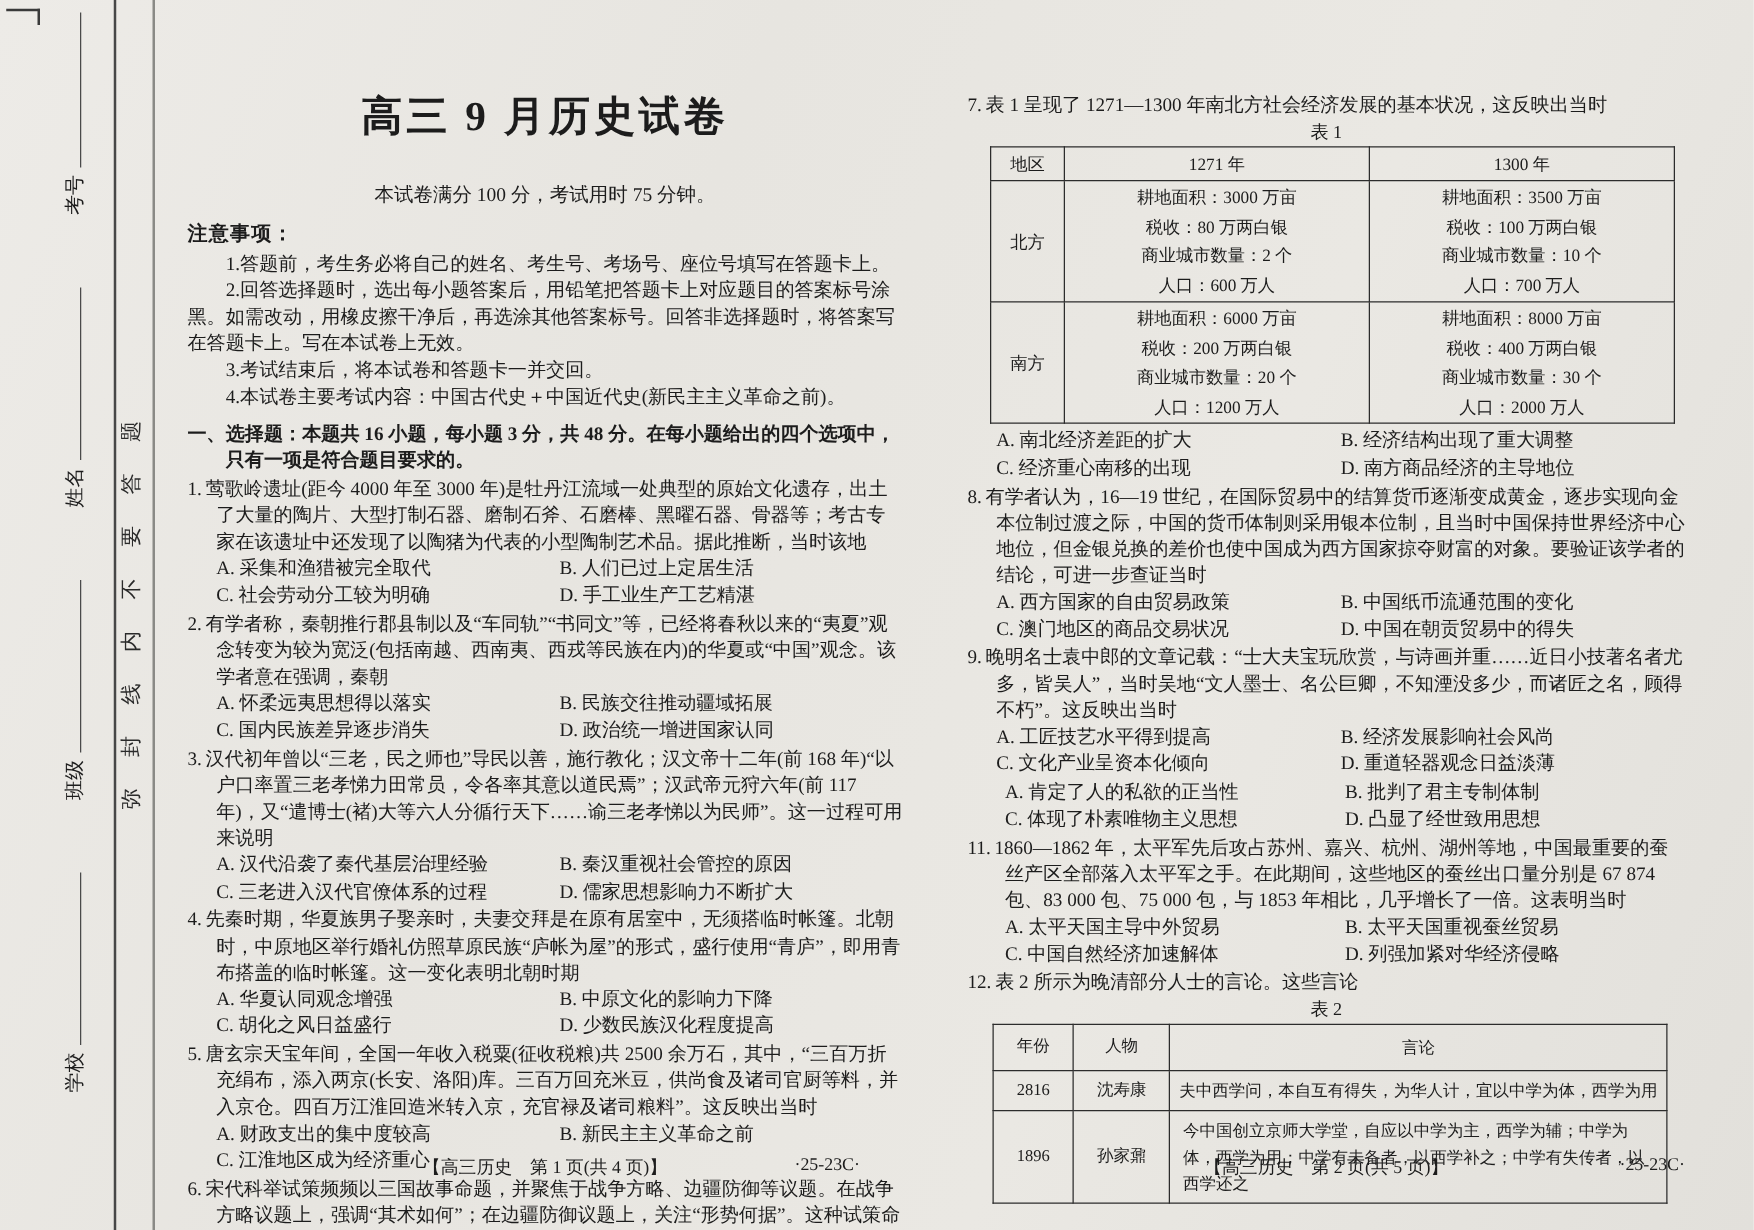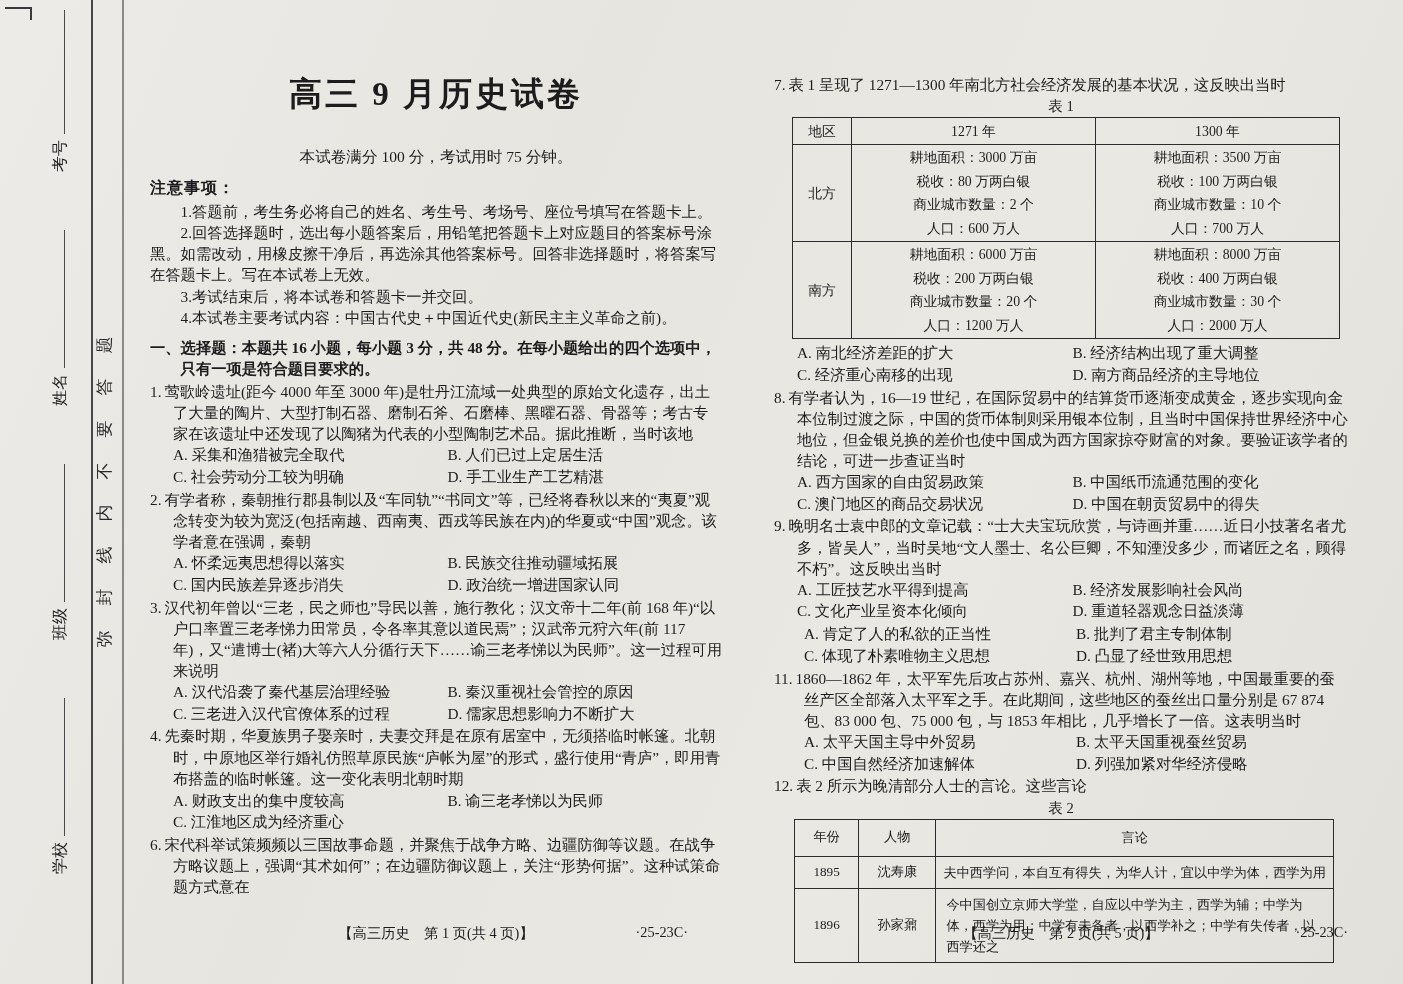--- a/index.html
+++ b/index.html
@@ -119,26 +119,33 @@
       <div class="opts">
         <span>A. 汉代沿袭了秦代基层治理经验</span>
         <span>B. 秦汉重视社会管控的原因</span>
         <span>C. 三老进入汉代官僚体系的过程</span>
         <span>D. 儒家思想影响力不断扩大</span>
       </div>
     </div>
 
     <div class="qblock">
       <p class="q"><span class="qnum">4.</span><span>先秦时期，华夏族男子娶亲时，夫妻交拜是在原有居室中，无须搭临时帐篷。北朝时，中原地区举行婚礼仿照草原民族“庐帐为屋”的形式，盛行使用“青庐”，即用青布搭盖的临时帐篷。这一变化表明北朝时期</span></p>
-    </div>
-
-    <div class="qblock">
+      <div class="opts">
+        <span>A. 华夏认同观念增强</span>
+        <span>B. 中原文化的影响力下降</span>
+        <span>C. 胡化之风日益盛行</span>
+        <span>D. 少数民族汉化程度提高</span>
+      </div>
+    </div>
+
+    <div class="qblock">
+      <p class="q"><span class="qnum">5.</span><span>唐玄宗天宝年间，全国一年收入税粟(征收税粮)共 2500 余万石，其中，“三百万折充绢布，添入两京(长安、洛阳)库。三百万回充米豆，供尚食及诸司官厨等料，并入京仓。四百万江淮回造米转入京，充官禄及诸司粮料”。这反映出当时</span></p>
       <div class="opts">
         <span>A. 财政支出的集中度较高</span>
-        <span>B. 谕三老孝悌以为民师</span>
+        <span>B. 新民主主义革命之前</span>
         <span>C. 江淮地区成为经济重心</span>
       </div>
     </div>
 
     <div class="qblock">
       <p class="q"><span class="qnum">6.</span><span>宋代科举试策频频以三国故事命题，并聚焦于战争方略、边疆防御等议题。在战争方略议题上，强调“其术如何”；在边疆防御议题上，关注“形势何据”。这种试策命题方式意在</span></p>
 
     </div>
   </div>
 
@@ -245,21 +252,21 @@
 
       <p class="tcap">表 2</p>
       <table class="t2">
         <tbody>
             <tr class="thead">
           <td class="c-year">年份</td>
           <td class="c-person">人物</td>
           <td class="c-quote">言论</td>
         </tr>
         <tr>
-          <td class="c-year">1895</td>
+          <td class="c-year">2816</td>
           <td class="c-person">沈寿康</td>
           <td class="c-quote">夫中西学问，本自互有得失，为华人计，宜以中学为体，西学为用</td>
         </tr>
         <tr>
           <td class="c-year">1896</td>
           <td class="c-person">孙家鼐</td>
           <td class="c-quote left">今中国创立京师大学堂，自应以中学为主，西学为辅；中学为体，西学为用；中学有未备者，以西学补之；中学有失传者，以西学还之</td>
         </tr>
 
       </tbody>

